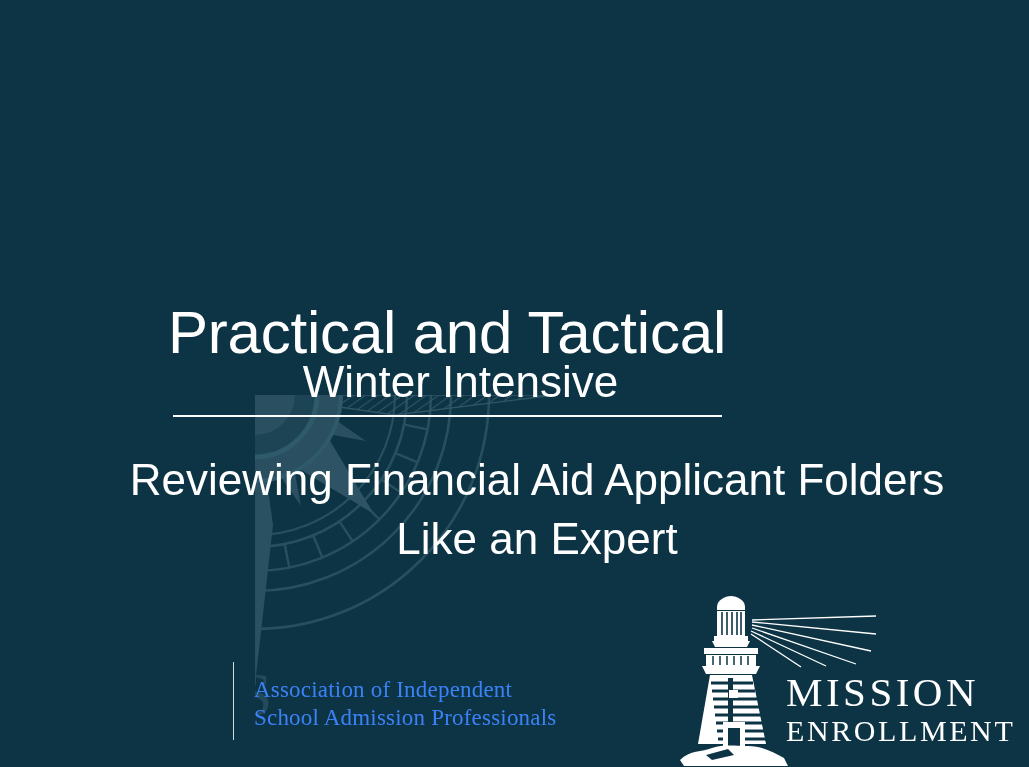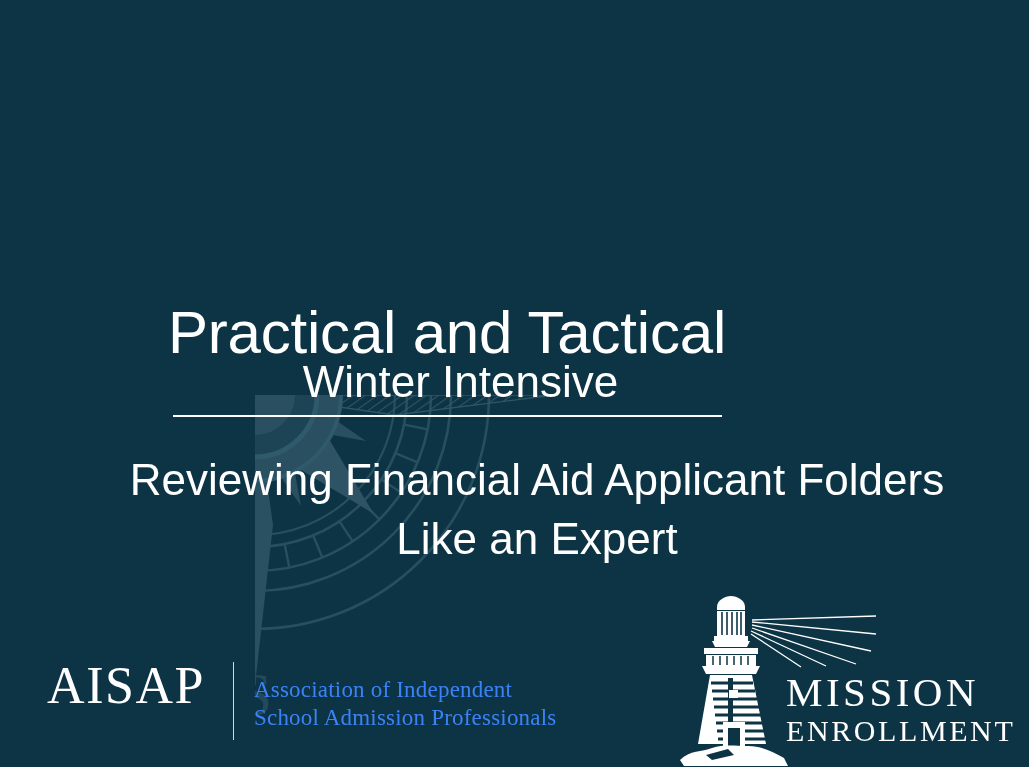--- a/index.html
+++ b/index.html
@@ -307,21 +307,20 @@
     <div id="title-rule"></div>
   </div>
 
   <div id="headline-block">
     <div class="headline-line">Reviewing Financial Aid Applicant Folders</div>
     <div class="headline-line">Like an Expert</div>
   </div>
 
   <div id="aisap-logo">
     <div id="aisap-mark">
-      <div id="aisap-wordmark">AISAP</div>
     </div>
     <div id="aisap-divider"></div>
     <div id="aisap-fullname">
       <div class="aisap-fullname-line">Association of Independent</div>
       <div class="aisap-fullname-line">School Admission Professionals</div>
     </div>
   </div>
 
   <div id="mission-logo">
 

